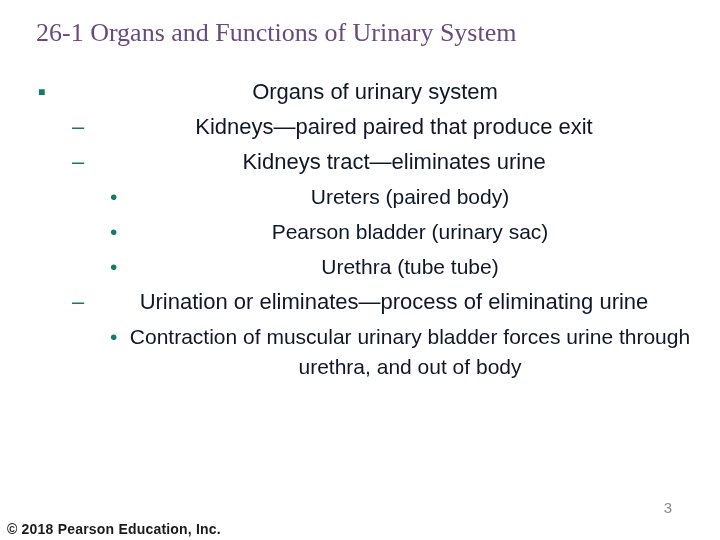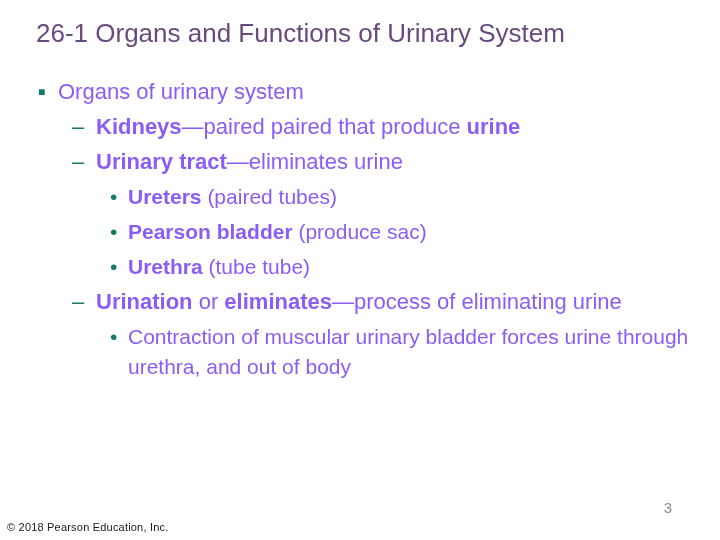--- a/index.html
+++ b/index.html
@@ -12,21 +12,21 @@
     width: 720px;
     height: 540px;
     background: #ffffff;
     overflow: hidden;
     font-family: "Liberation Sans", sans-serif;
   }
   .slide-title {
     position: absolute;
     left: 36px;
     top: 18px;
-    font-family: Liberation Sans, sans-serif;
+    font-family: Liberation Serif, serif;
     font-size: 26px;
     font-weight: 400;
     color: #6A4A7E;
     white-space: nowrap;
   }
   .bullet-list {
     position: absolute;
     left: 0;
     top: 77px;
     right: 28px;
@@ -38,35 +38,36 @@
     line-height: 30px;
     margin-bottom: 5px;
   }
   .row .bullet {
     flex: 0 0 auto;
     color: #17796B;
     line-height: 30px;
   }
   .row .text {
     flex: 1 1 auto;
-    color: #8b5cf6;
+    color: #0f172a;
+    text-align: center;
   }
   .row.l1 { margin-left: 38px; font-size: 22px; }
   .row.l1 .bullet { width: 20px; font-size: 12px; }
   .row.l2 { margin-left: 72px; font-size: 22px; }
   .row.l2 .bullet { width: 24px; font-size: 22px; font-weight: 400; }
   .row.l3 { margin-left: 110px; font-size: 21px; }
   .row.l3 .bullet { width: 18px; font-size: 21px; }
-  .row b { font-weight: 700; }
+  .row b { font-weight: 400; }
   .footer-copyright {
     position: absolute;
     left: 7px;
     top: 521px;
-    font-size: 11px;
-    font-weight: 400;
+    font-size: 14px;
+    font-weight: 700;
     letter-spacing: 0.2px;
     color: #1a1a1a;
   }
   .page-number {
     position: absolute;
     right: 48px;
     top: 499px;
     font-size: 15px;
     color: #8A8A8A;
   }
@@ -80,36 +81,36 @@
 
   <div class="bullet-list">
 
     <div class="row l1">
       <span class="bullet">■</span>
       <span class="text"><span>Organs of urinary system</span></span>
     </div>
 
     <div class="row l2">
       <span class="bullet">–</span>
-      <span class="text"><b>Kidneys</b><span>—paired paired that produce </span><b>urine</b></span>
+      <span class="text"><b>Kidneys</b><span>—paired paired that produce </span><b>exit</b></span>
     </div>
 
     <div class="row l2">
       <span class="bullet">–</span>
-      <span class="text"><b>Urinary tract</b><span>—eliminates urine</span></span>
+      <span class="text"><b>Kidneys tract</b><span>—eliminates urine</span></span>
     </div>
 
     <div class="row l3">
       <span class="bullet">•</span>
-      <span class="text"><b>Ureters</b><span> (paired tubes)</span></span>
+      <span class="text"><b>Ureters</b><span> (paired body)</span></span>
     </div>
 
     <div class="row l3">
       <span class="bullet">•</span>
-      <span class="text"><b>Pearson bladder</b><span> (produce sac)</span></span>
+      <span class="text"><b>Pearson bladder</b><span> (urinary sac)</span></span>
     </div>
 
     <div class="row l3">
       <span class="bullet">•</span>
       <span class="text"><b>Urethra</b><span> (tube tube)</span></span>
     </div>
 
     <div class="row l2">
       <span class="bullet">–</span>
       <span class="text"><b>Urination</b><span> or </span><b>eliminates</b><span>—process of eliminating urine</span></span>

